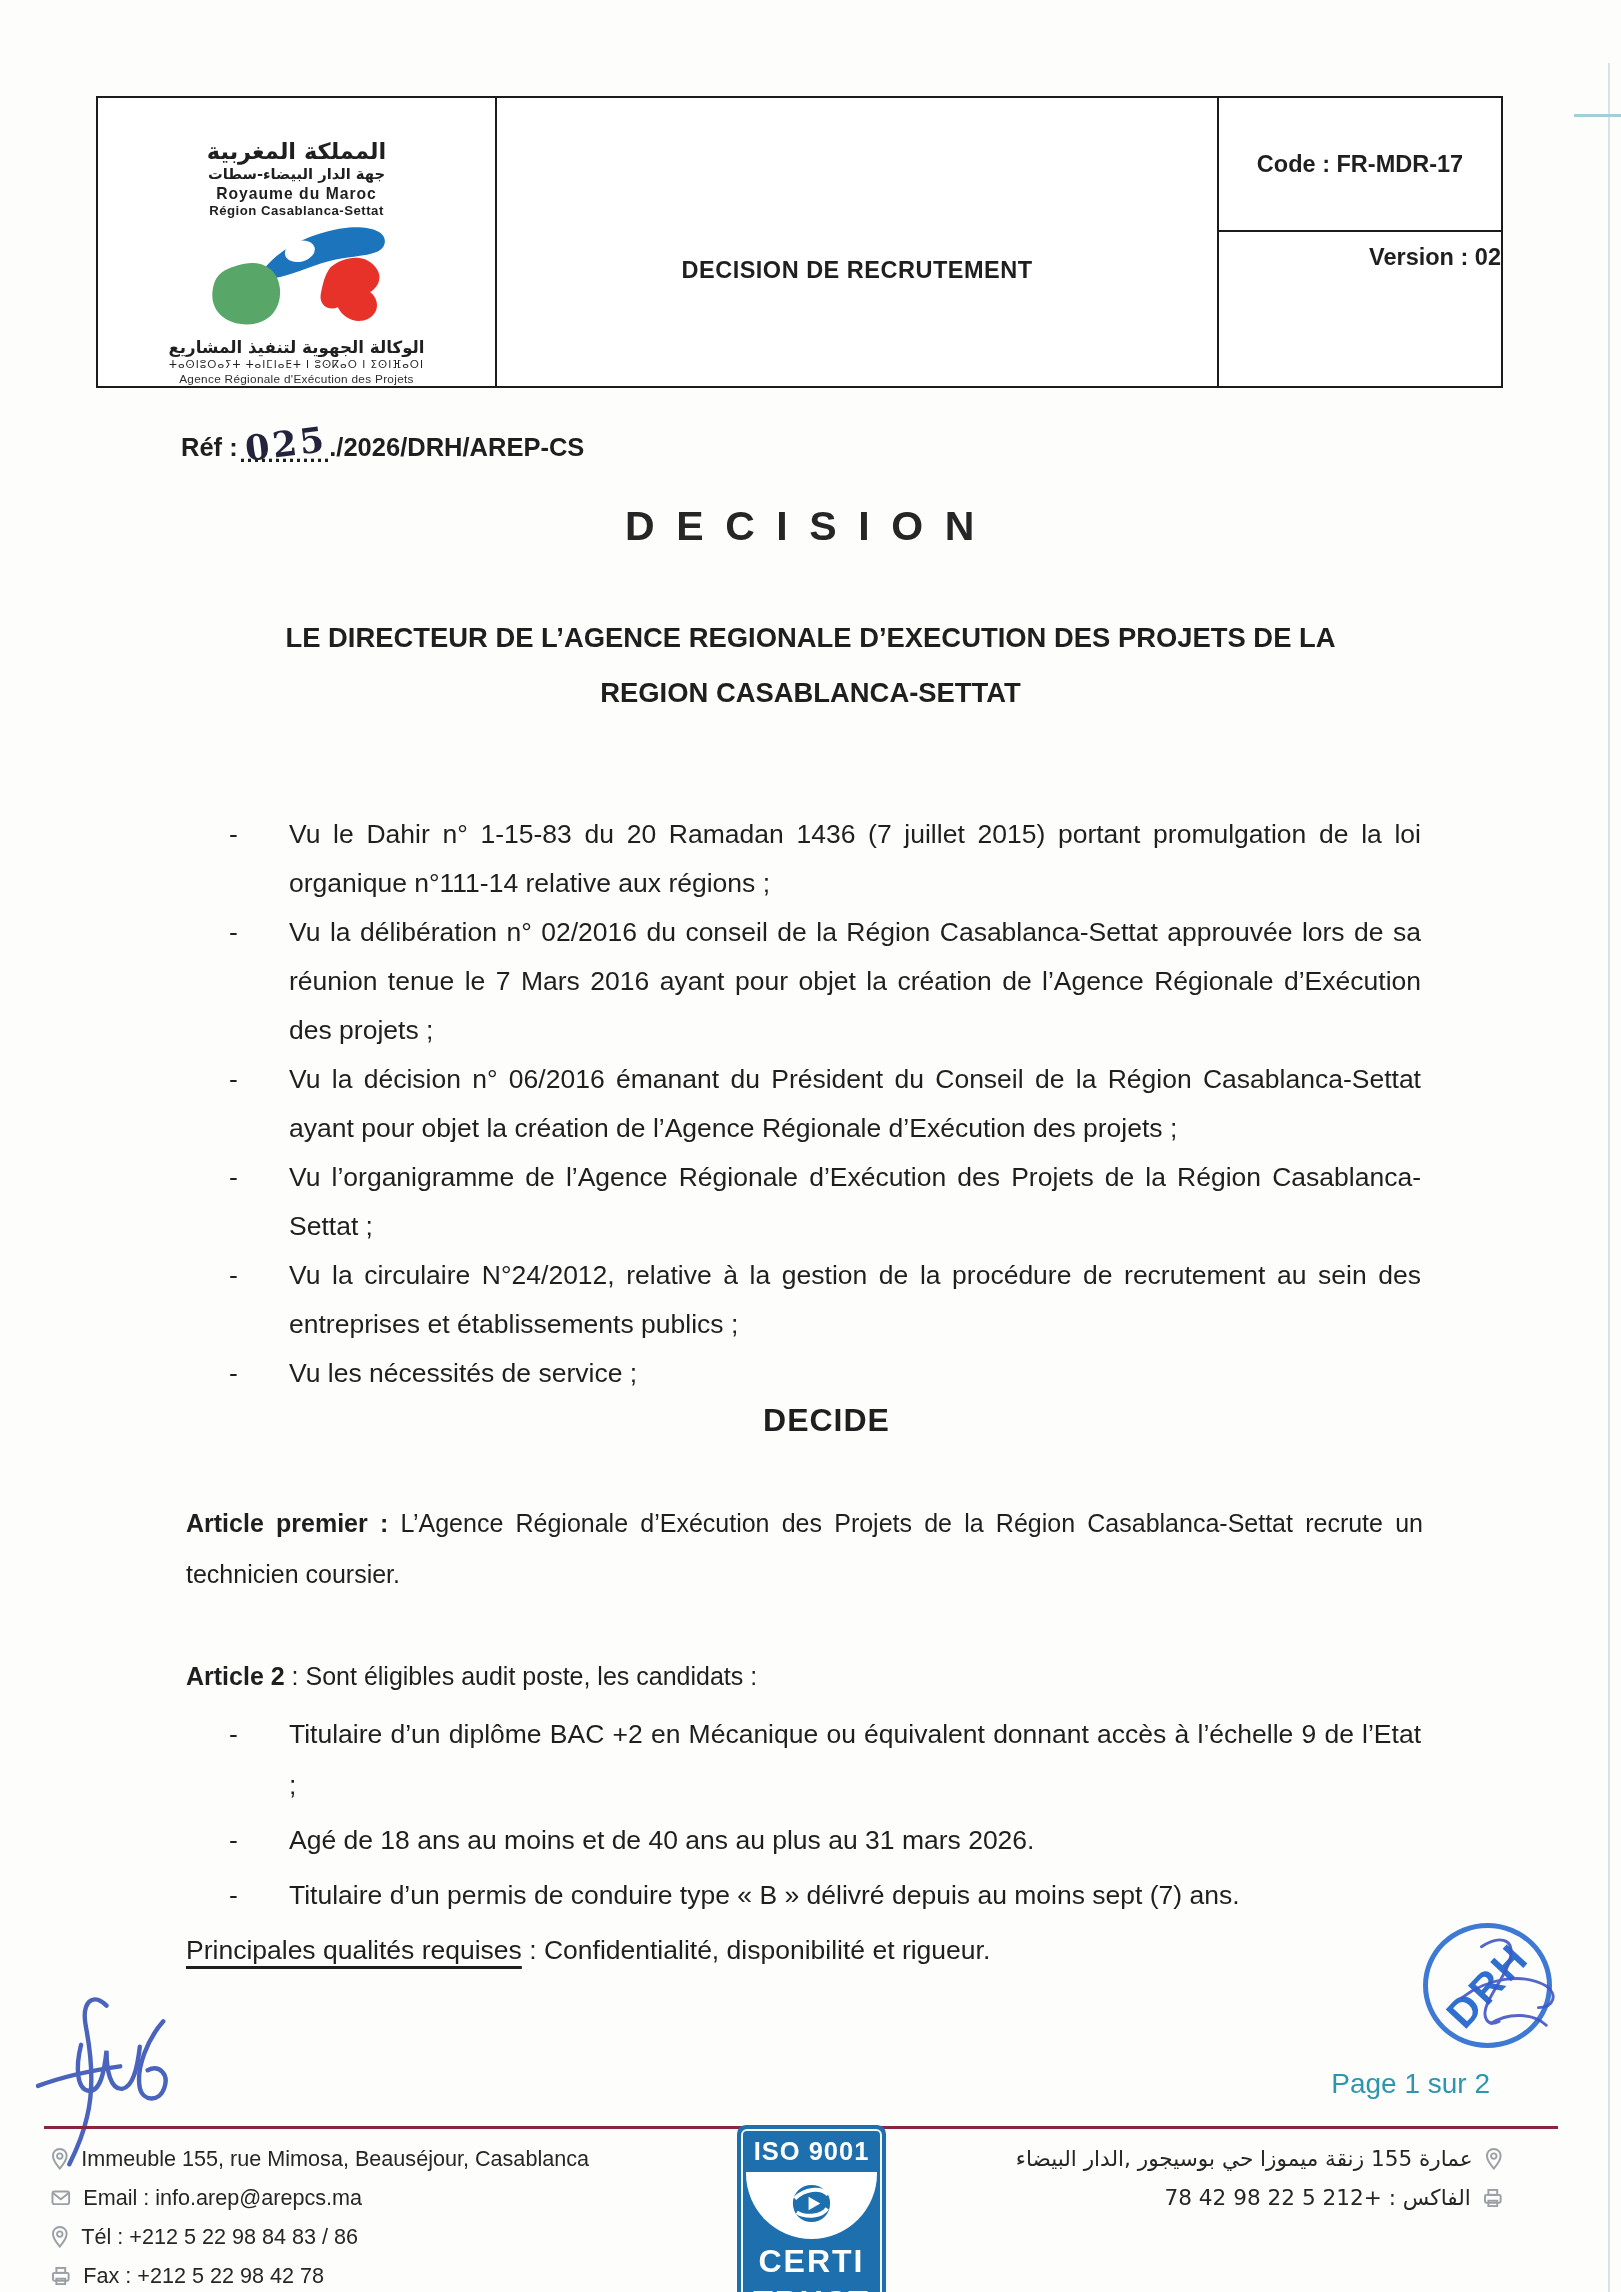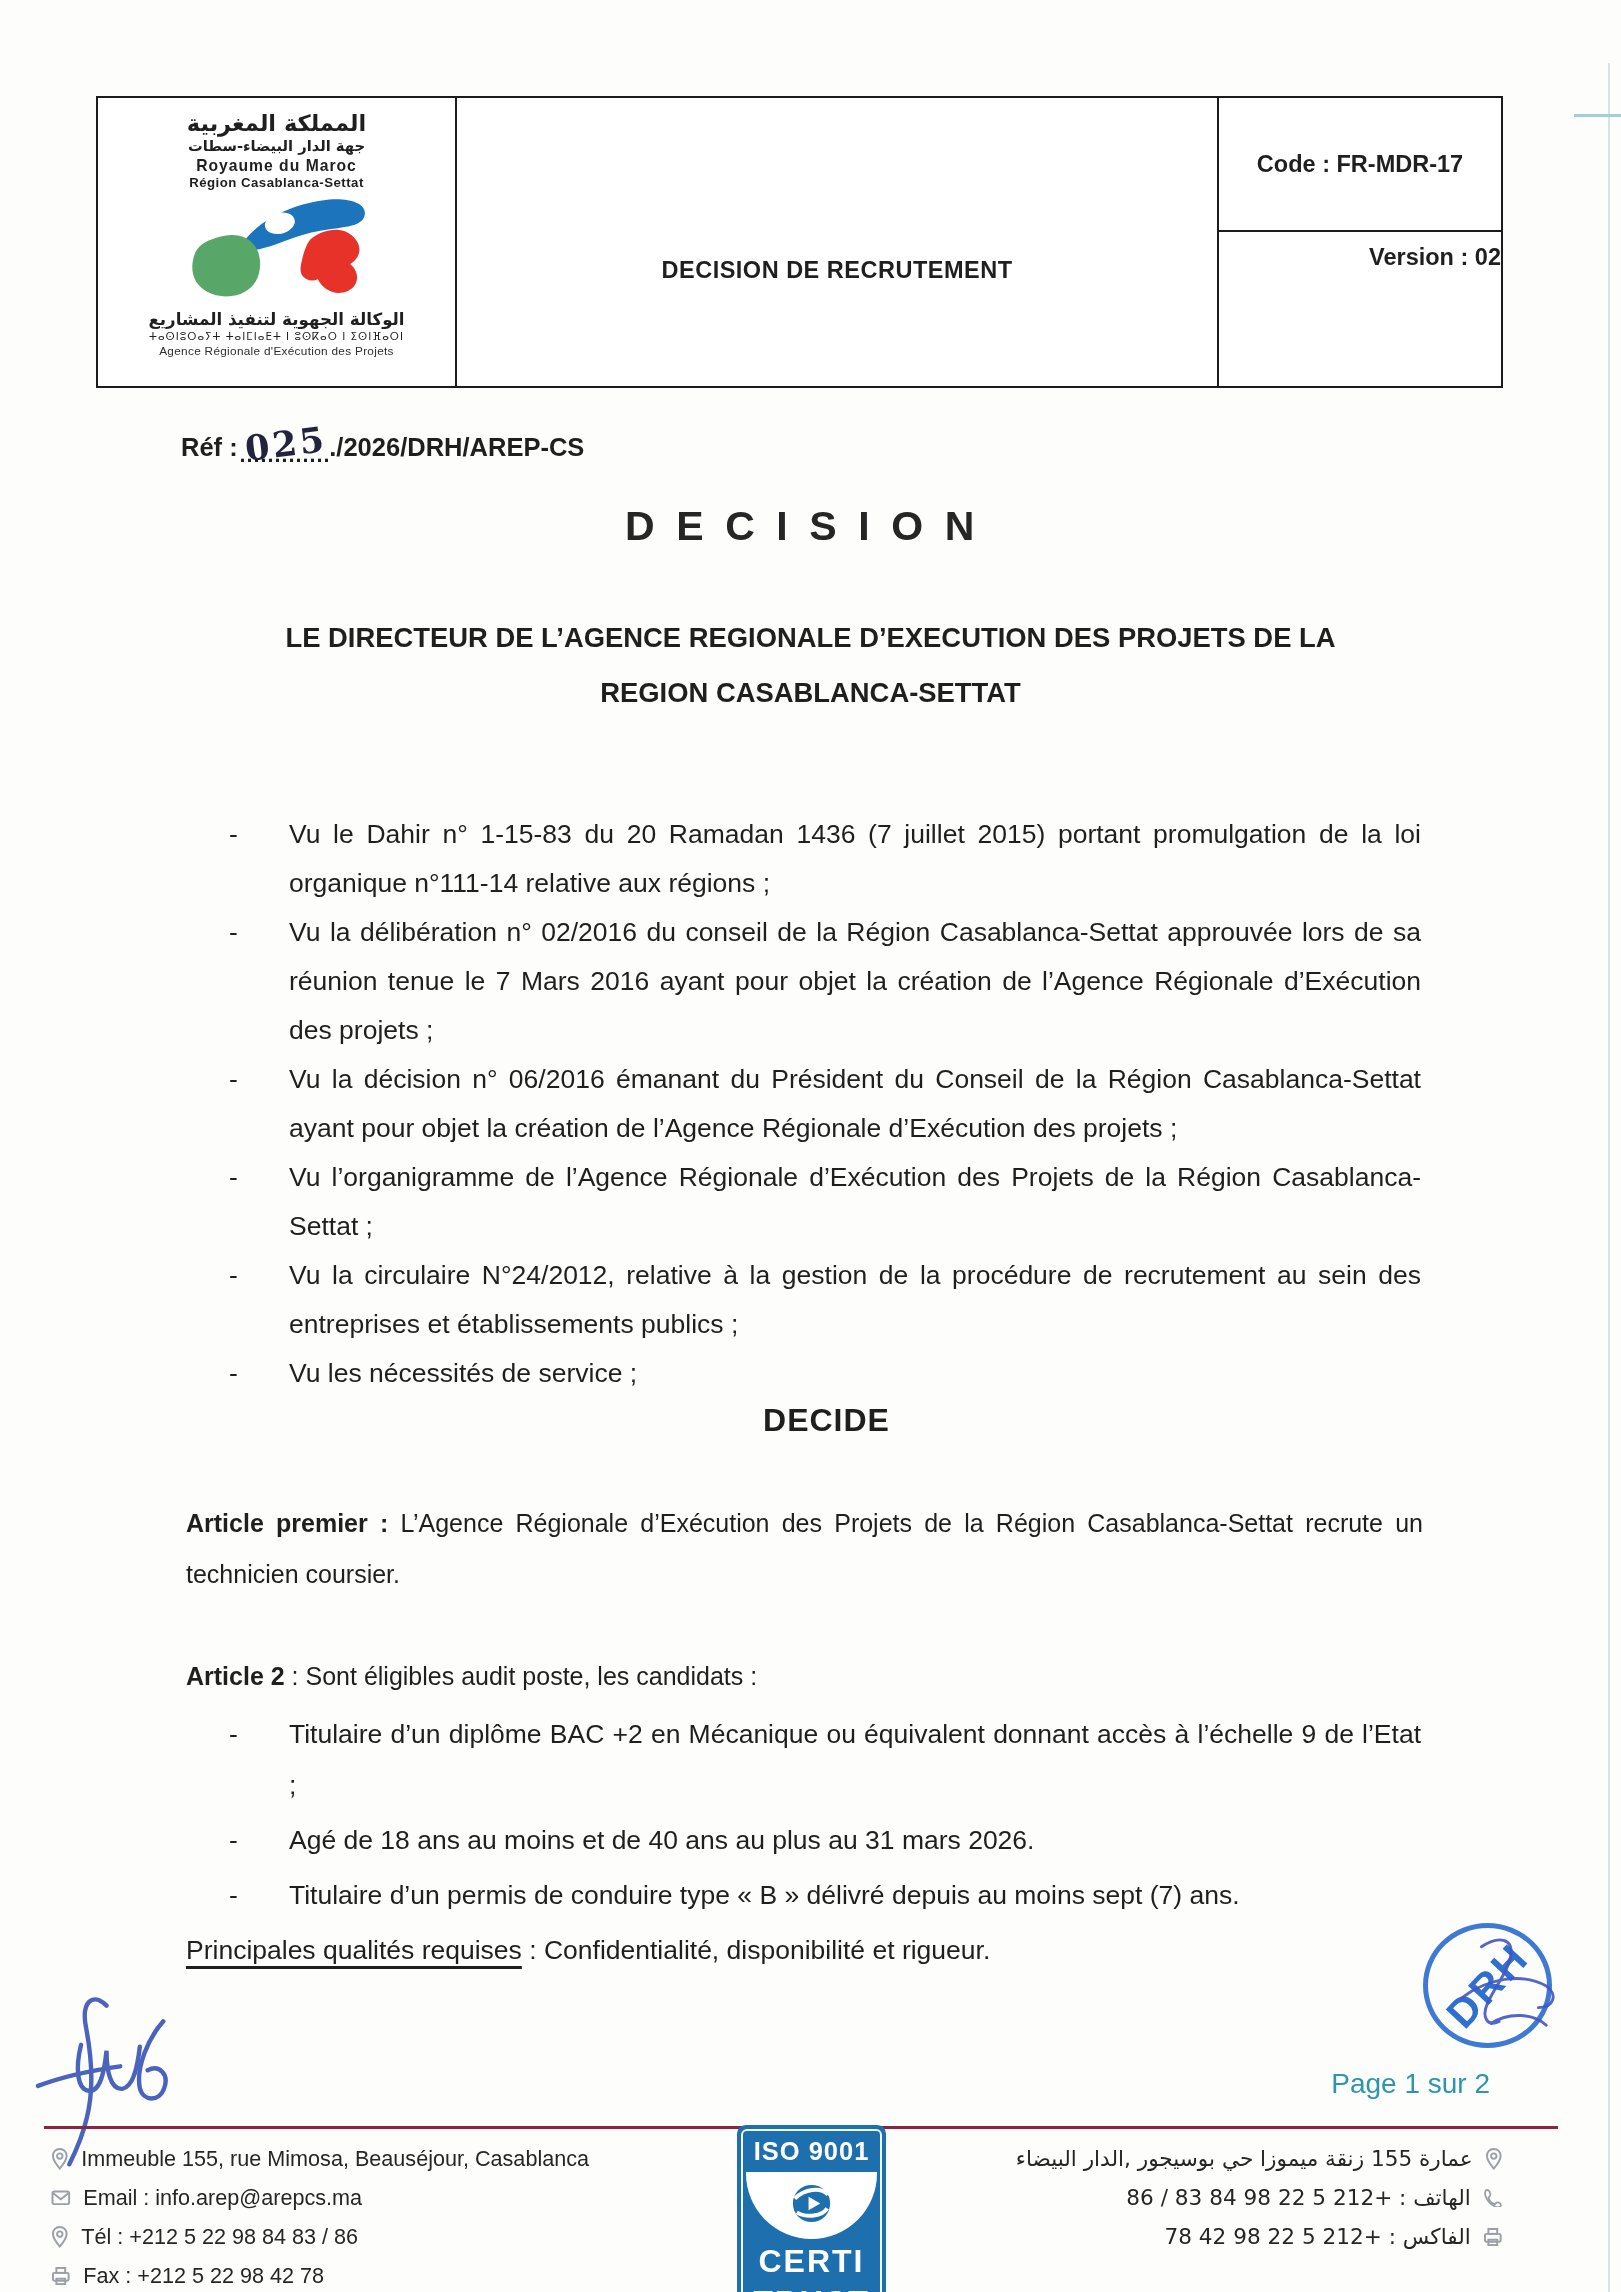--- a/index.html
+++ b/index.html
@@ -8,22 +8,22 @@
     position:relative; width:1621px; height:2293px; margin:0 auto;
     background:#fdfdfb; overflow:hidden; color:#1f1f1f;
     font-family:"Liberation Sans", sans-serif;
   }
   .ar { font-family:"DejaVu Sans", sans-serif; direction:rtl; }
   .tif { font-family:"DejaVu Sans", sans-serif; }
 
   
   .hdr { position:absolute; left:96px; top:96px; width:1407px; height:292px;
          border:2.9px solid #1c1c1c; display:flex; background:#fff; }
-  .hdr-logo { width:359px; border-right:2px solid #1c1c1c; display:flex;
-              flex-direction:column; align-items:center; padding-top:11.8px; }
+  .hdr-logo { width:399px; border-right:2px solid #1c1c1c; display:flex;
+              flex-direction:column; align-items:center; padding-top:11.8px;justify-content:flex-end; }
   .hdr-logo .l1 { font-size:22.5px; font-weight:bold; }
   .hdr-logo .l2 { font-size:14.7px; font-weight:bold; margin-top:1px; }
   .hdr-logo .l3 { font-size:15.7px; font-weight:bold; letter-spacing:1px; margin-top:2.9px; }
   .hdr-logo .l4 { font-size:13.2px; font-weight:bold; letter-spacing:0.5px; }
   .hdr-logo .l5 { font-size:16.7px; font-weight:bold; margin-top:1px; }
   .hdr-logo .l6 { font-size:10.3px; letter-spacing:1px; margin-top:1px; }
   .hdr-logo .l7 { font-size:11.8px; letter-spacing:0.3px; color:#2e2e2e; margin-top:2px; }
   .hdr-mid { flex:1; display:flex; justify-content:center; align-items:flex-start;
              padding-top:159px; font-size:23.5px; font-weight:bold; letter-spacing:0.5px; }
   .hdr-right { width:284px; border-left:2px solid #1c1c1c; display:flex; flex-direction:column; }
@@ -280,28 +280,20 @@
       <span class="f-icon">
         <svg width="17.6" height="23.5" viewBox="0 0 18 24">
             <path d="M9,2 C13,2 16,5 16,9 C16,14 9,22 9,22 C9,22 2,14 2,9 C2,5 5,2 9,2 Z M9,6.5 A2.8,2.8 0 1,0 9,12.1 A2.8,2.8 0 1,0 9,6.5 Z" fill="none" stroke="#9aa0a6" stroke-width="2"></path>
           </svg>
       </span>
       <span class="ar">عمارة 155 زنقة ميموزا حي بوسيجور ,الدار البيضاء</span>
     </div>
     <div class="f-row">
       <span class="f-icon">
         <svg width="19.6" height="19.6" viewBox="0 0 20 20">
-            <path d="M4,2 C6,2 7,4 7.5,6 C8,8 6,9 5.5,10 C6.5,13 9,15.5 12,16.5 C13,16 14,14 16,14.8 C18,15.6 18.5,17 18,18.5 C17.5,19.8 15,20 13,19.2 C8,17.2 4,13 2.5,8 C1.8,5.5 2,2.2 4,2 Z" fill="none" stroke="#9aa0a6" stroke-width="1.8"></path>
-          </svg>
-      </span>
-      <span class="ar">الهاتف : +212 5 22 98 84 83 / 86</span>
-    </div>
-    <div class="f-row">
-      <span class="f-icon">
-        <svg width="19.6" height="19.6" viewBox="0 0 20 20">
             <rect x="2" y="7" width="16" height="8" rx="1.5" fill="none" stroke="#9aa0a6" stroke-width="2"></rect>
             <rect x="5.5" y="2" width="9" height="5" fill="none" stroke="#9aa0a6" stroke-width="2"></rect>
             <rect x="5.5" y="13" width="9" height="5.5" fill="none" stroke="#9aa0a6" stroke-width="2"></rect>
           </svg>
       </span>
       <span class="ar">الفاكس : +212 5 22 98 42 78</span>
     </div>
   </div>
 
   <div class="badge">

